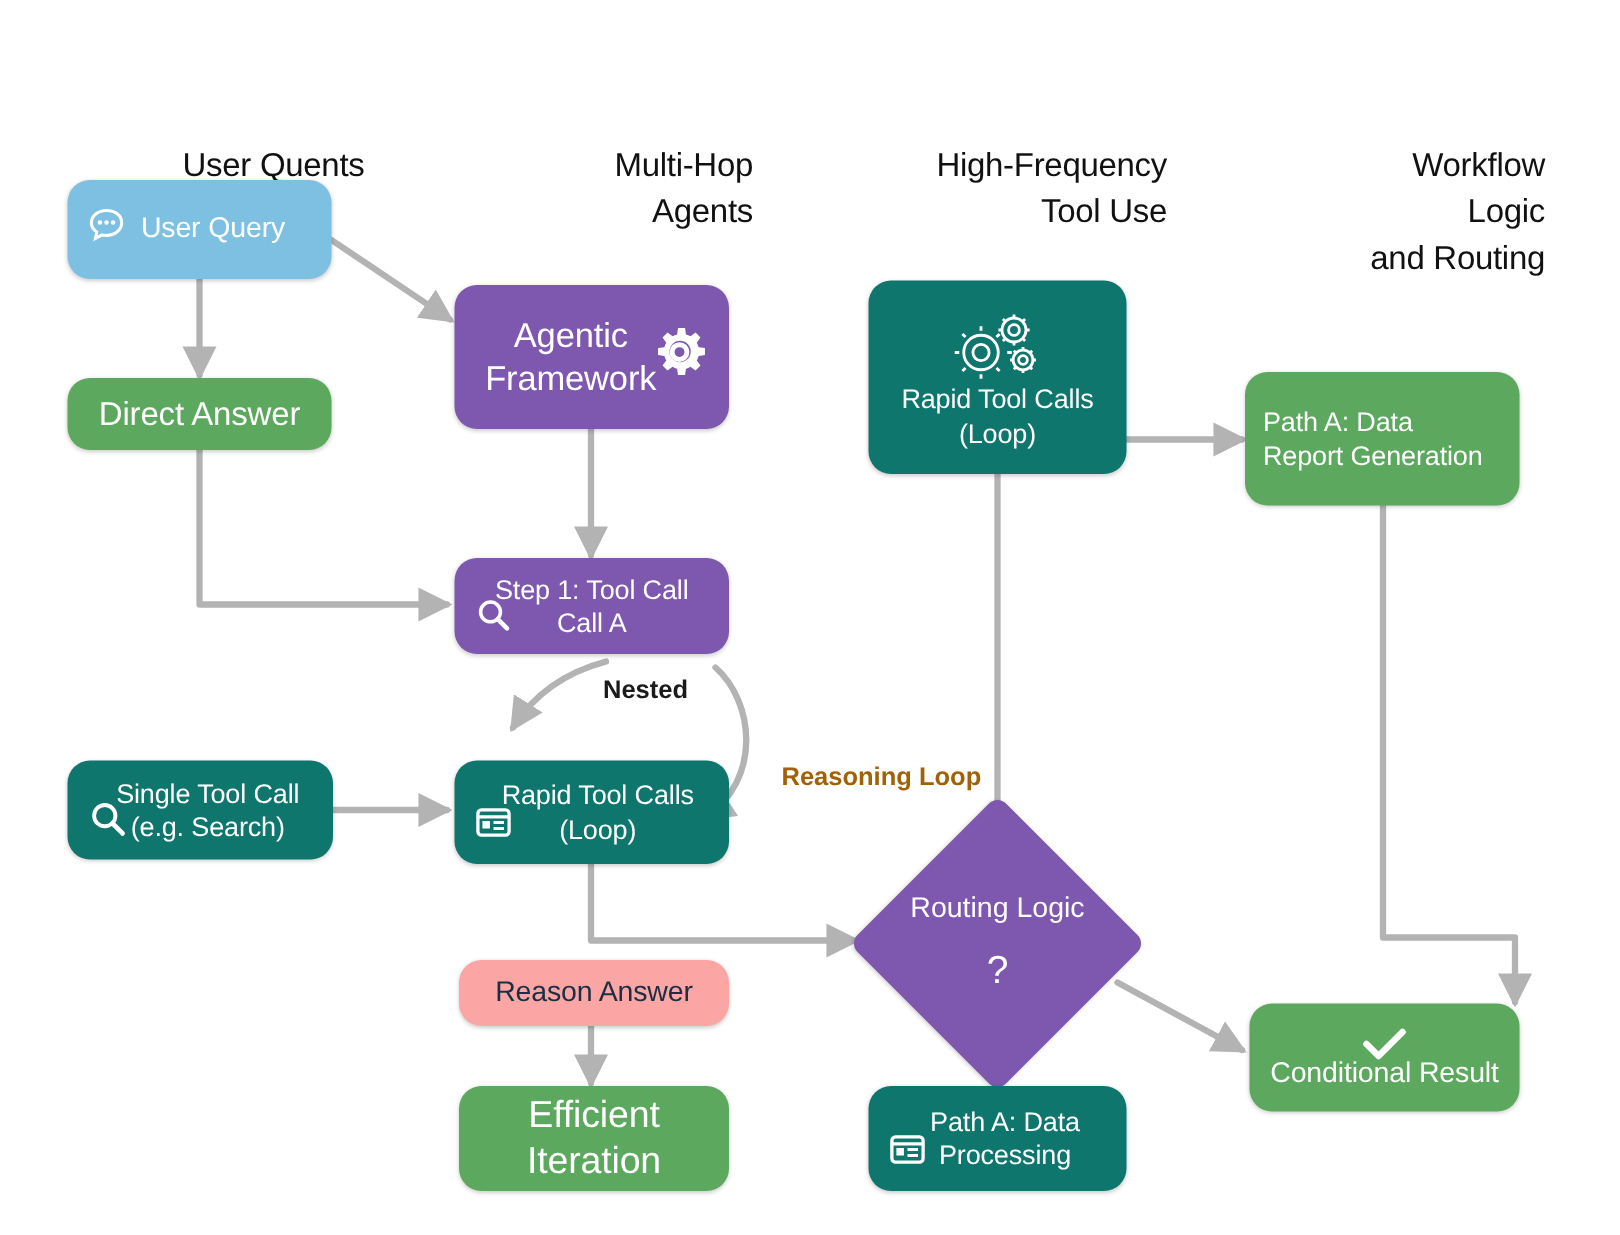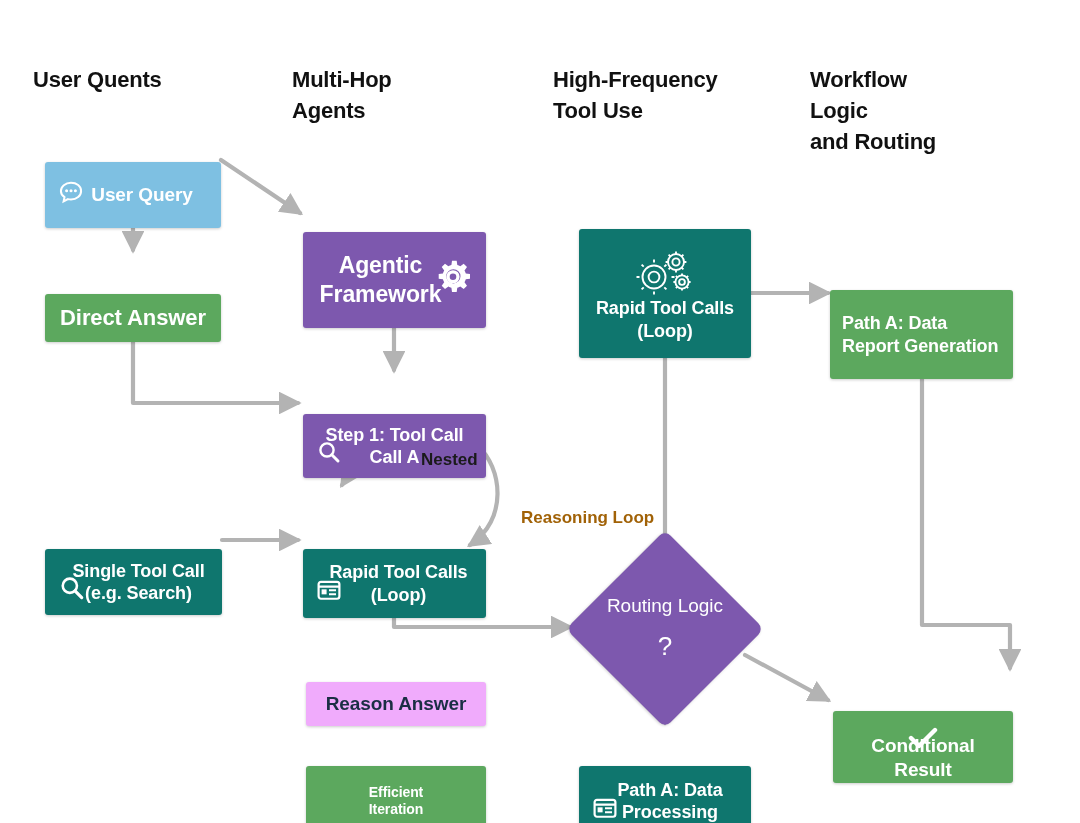--- a/index.html
+++ b/index.html
@@ -6,42 +6,41 @@
   html,body{margin:0;padding:0;background:#ffffff;}
   body{
     width:1080px;height:823px;position:relative;overflow:hidden;
     font-family:"Liberation Sans","DejaVu Sans",sans-serif;
     -webkit-font-smoothing:antialiased;
   }
   #stage{position:absolute;inset:0;width:1080px;height:823px;}
 
   
   .col-head{
-    position:absolute;text-align:left;color:#111111;
-    font-weight:bold;font-size:22px;line-height:1.42;letter-spacing:-0.2px;
+    position:absolute;text-align:right;color:#111111;
+    font-weight:normal;font-size:22px;line-height:1.42;letter-spacing:-0.2px;margin-top:30px;
   }
 
   
   #wires{position:absolute;left:0;top:0;width:1080px;height:823px;pointer-events:none;}
 
   
   .node{
-    position:absolute;border-radius:3px;box-sizing:border-box;
+    position:absolute;border-radius:15px;box-sizing:border-box;
     display:flex;align-items:center;justify-content:center;
-    color:#ffffff;font-weight:bold;text-align:center;
+    color:#ffffff;font-weight:normal;text-align:center;
     line-height:1.24;letter-spacing:-0.1px;
     box-shadow:0 1px 3px rgba(0,0,0,.20);
-    margin-top:42px;
   }
   .node .txt{position:relative;z-index:2;padding:0 8px;}
   .n-blue   {background:#7ec0e2;}
   .n-green  {background:#5ca85e;}
   .n-purple {background:#7d58ae;justify-content:center;}
   .n-navy   {background:#0f766e;}
-  .n-lightblue-dark{background:#f0abfc;color:#1a2e44;}
+  .n-lightblue-dark{background:#fca5a5;color:#1a2e44;}
 
   
   .node .ico{position:absolute;z-index:2;display:block;}
   .ico-left{left:12px;top:50%;transform:translateY(-50%);}
   .ico-left-low{left:13px;top:64%;transform:translateY(-50%);}
   .ico-right{right:14px;top:50%;transform:translateY(-50%);}
   .ico-top{left:50%;top:16px;transform:translateX(-50%);}
   .ico-topc{left:50%;top:20px;transform:translateX(-50%);}
 
   
@@ -196,21 +195,21 @@
     <span class="txt" style="padding-left:16px;">
       <span>Rapid Tool Calls</span><br>
       <span>(Loop)</span>
     </span>
   </div>
 
   <div class="node n-lightblue-dark" style="left:306px;top:640px;width:180px;height:44px;font-size:19px;">
     <span class="txt">Reason Answer</span>
   </div>
 
-  <div class="node n-green" style="left:306px;top:724px;width:180px;height:70px;font-size:14px;">
+  <div class="node n-green" style="left:306px;top:724px;width:180px;height:70px;font-size:25px;">
     <span class="txt">
       <span>Efficient</span><br>
       <span>Iteration</span>
     </span>
   </div>
 
   <div class="node n-navy" style="left:579px;top:187px;width:172px;height:129px;font-size:18px;">
     <span class="ico ico-topc">
       <svg width="66" height="48" viewBox="0 0 66 48">
         <g fill="none" stroke="#ffffff" stroke-width="1.9">
@@ -265,21 +264,21 @@
 
   <div class="node n-green" style="left:833px;top:669px;width:180px;height:72px;font-size:19px;">
     <span class="ico ico-top">
       <svg width="32" height="22" viewBox="0 0 32 22">
         <polyline points="4,11 12,19 28,3" fill="none" stroke="#ffffff" stroke-width="4.4" stroke-linecap="round" stroke-linejoin="round"></polyline>
       </svg>
     </span>
     <span class="txt" style="margin-top:22px;">Conditional Result</span>
   </div>
 
-  <div class="edge-label lbl-nested" style="left:421px;top:450px;">
+  <div class="edge-label lbl-nested" style="left:402px;top:450px;">
     <span>Nested</span>
   </div>
 
   <div class="edge-label lbl-reason" style="left:521px;top:508px;">
     <span>Reasoning Loop</span>
   </div>
 
 </div>
 
 </body></html>

